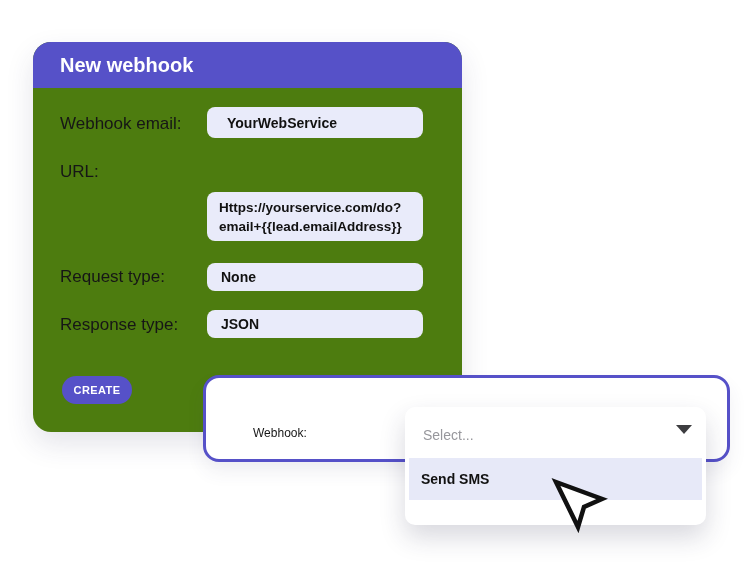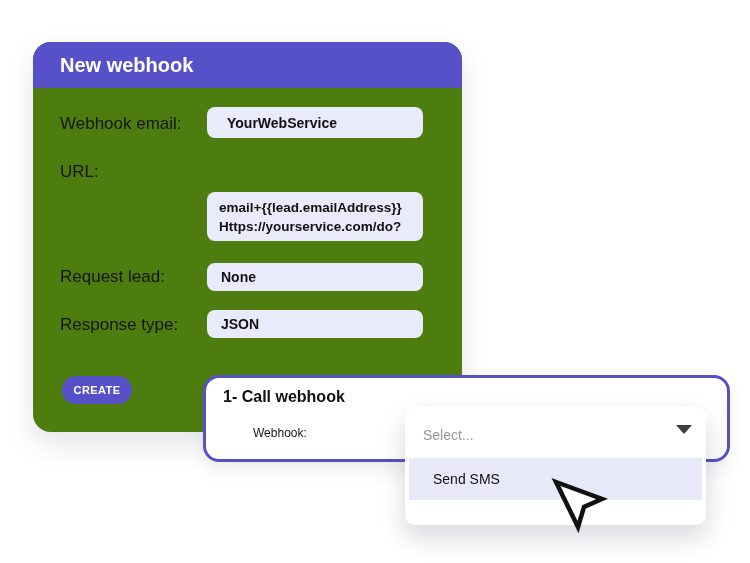--- a/index.html
+++ b/index.html
@@ -110,22 +110,22 @@
   .caret-down {
     width: 0; height: 0;
     border-left: 8px solid transparent;
     border-right: 8px solid transparent;
     border-top: 9px solid #3d3d40;
   }
   .dropdown-option {
     position: absolute; left: 4px; right: 4px; top: 51px; height: 42px;
     background: var(--highlight);
     display: flex; align-items: center;
-    padding: 0 24px;
-    font-size: 14px; font-weight: 400; color: #111111;
+    padding: 0 12px;
+    font-size: 14px; font-weight: 700; color: #111111;
     cursor: pointer;
   }
 
   
   .cursor {
     position: absolute; left: 548px; top: 474px;
     width: 62px; height: 60px;
     z-index: 4; pointer-events: none;
   }
 </style>
@@ -137,35 +137,34 @@
   <div class="card">
     <div class="card-header">
       <span class="card-title">New webhook</span>
     </div>
 
     <span class="field-label" style="top: 82px;">Webhook email:</span>
     <div class="field-box" style="top: 65px; height: 31px; padding-left: 20px;">YourWebService</div>
 
     <span class="field-label" style="top: 130px;">URL:</span>
     <div class="url-box" style="top: 150px; height: 49px;">
+      <div>Https://yourservice.com/do?</div>
       <div>email+{{lead.emailAddress}}</div>
-      <div>Https://yourservice.com/do?</div>
     </div>
 
-    <span class="field-label" style="top: 235px;">Request lead:</span>
+    <span class="field-label" style="top: 235px;">Request type:</span>
     <div class="field-box" style="top: 221px; height: 28px;">None</div>
 
     <span class="field-label" style="top: 283px;">Response type:</span>
     <div class="field-box" style="top: 268px; height: 28px;">JSON</div>
 
     <button class="create-btn">CREATE</button>
   </div>
 
   <div class="step-panel">
-    <span class="step-title">1- Call webhook</span>
     <span class="step-field-label">Webhook:</span>
   </div>
 
   <div class="dropdown">
     <div class="dropdown-select-row">
       <span class="dropdown-placeholder">Select...</span>
       <span class="caret-down"></span>
     </div>
     <div class="dropdown-option">Send SMS</div>
   </div>

